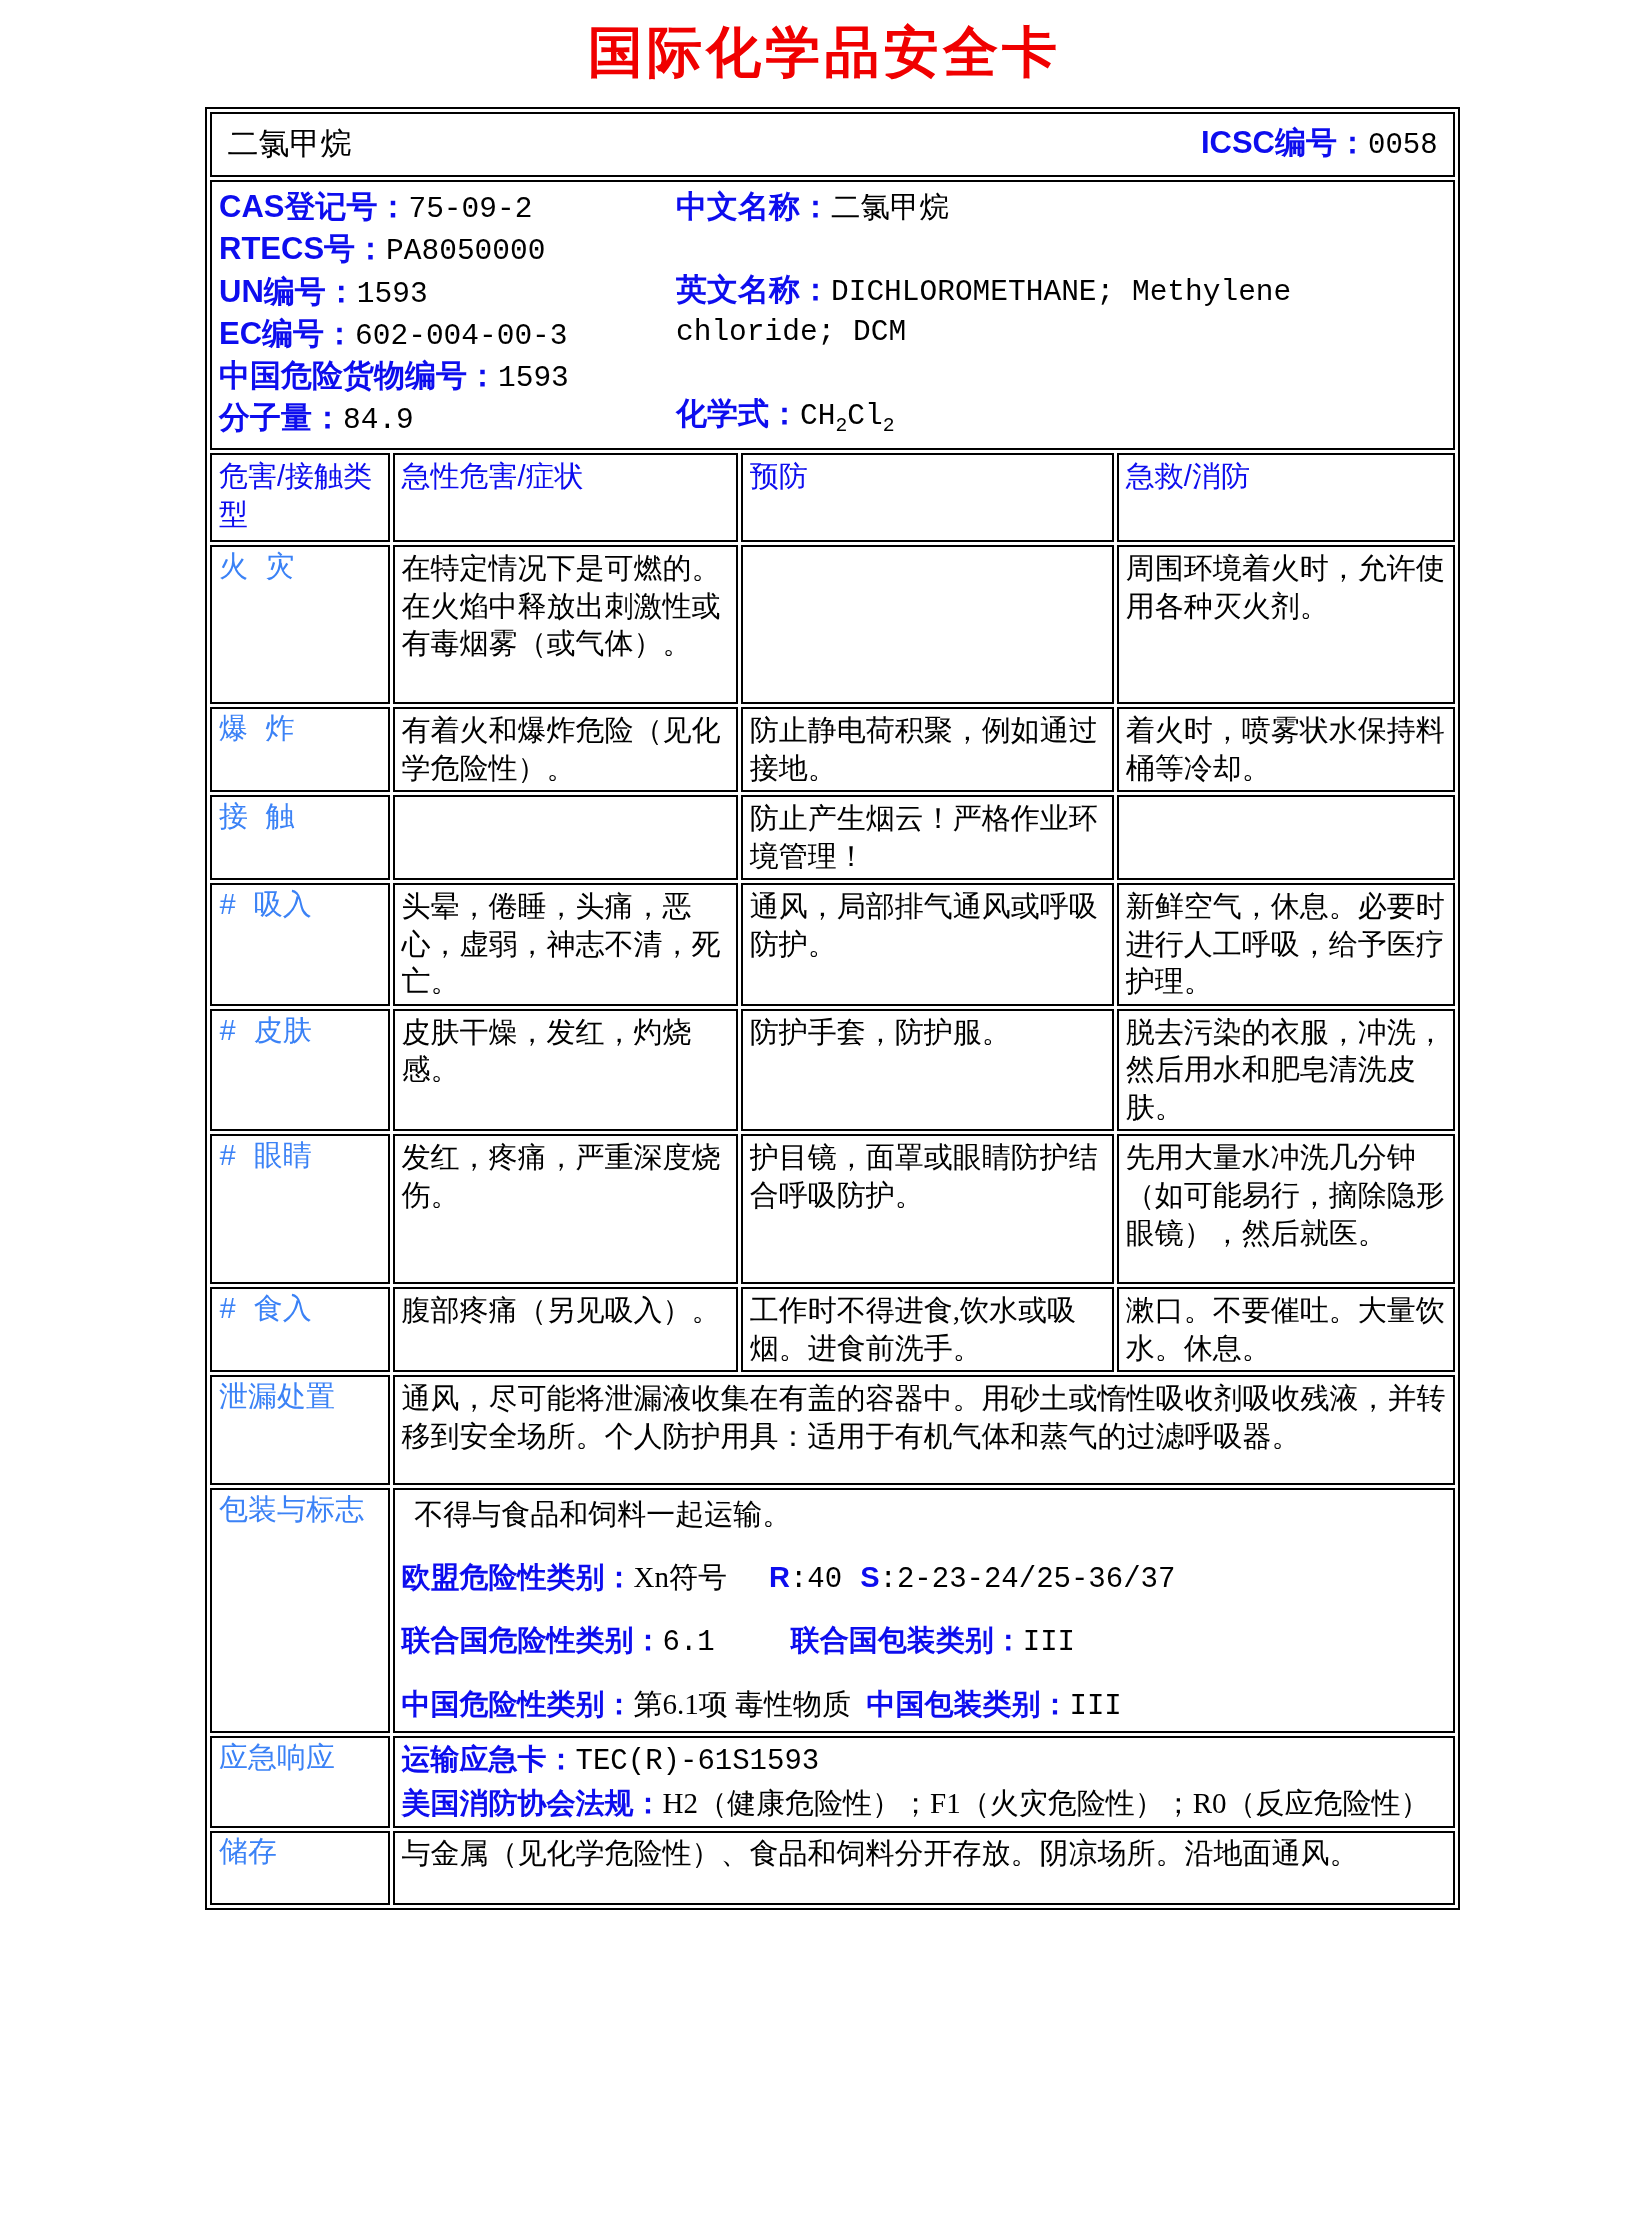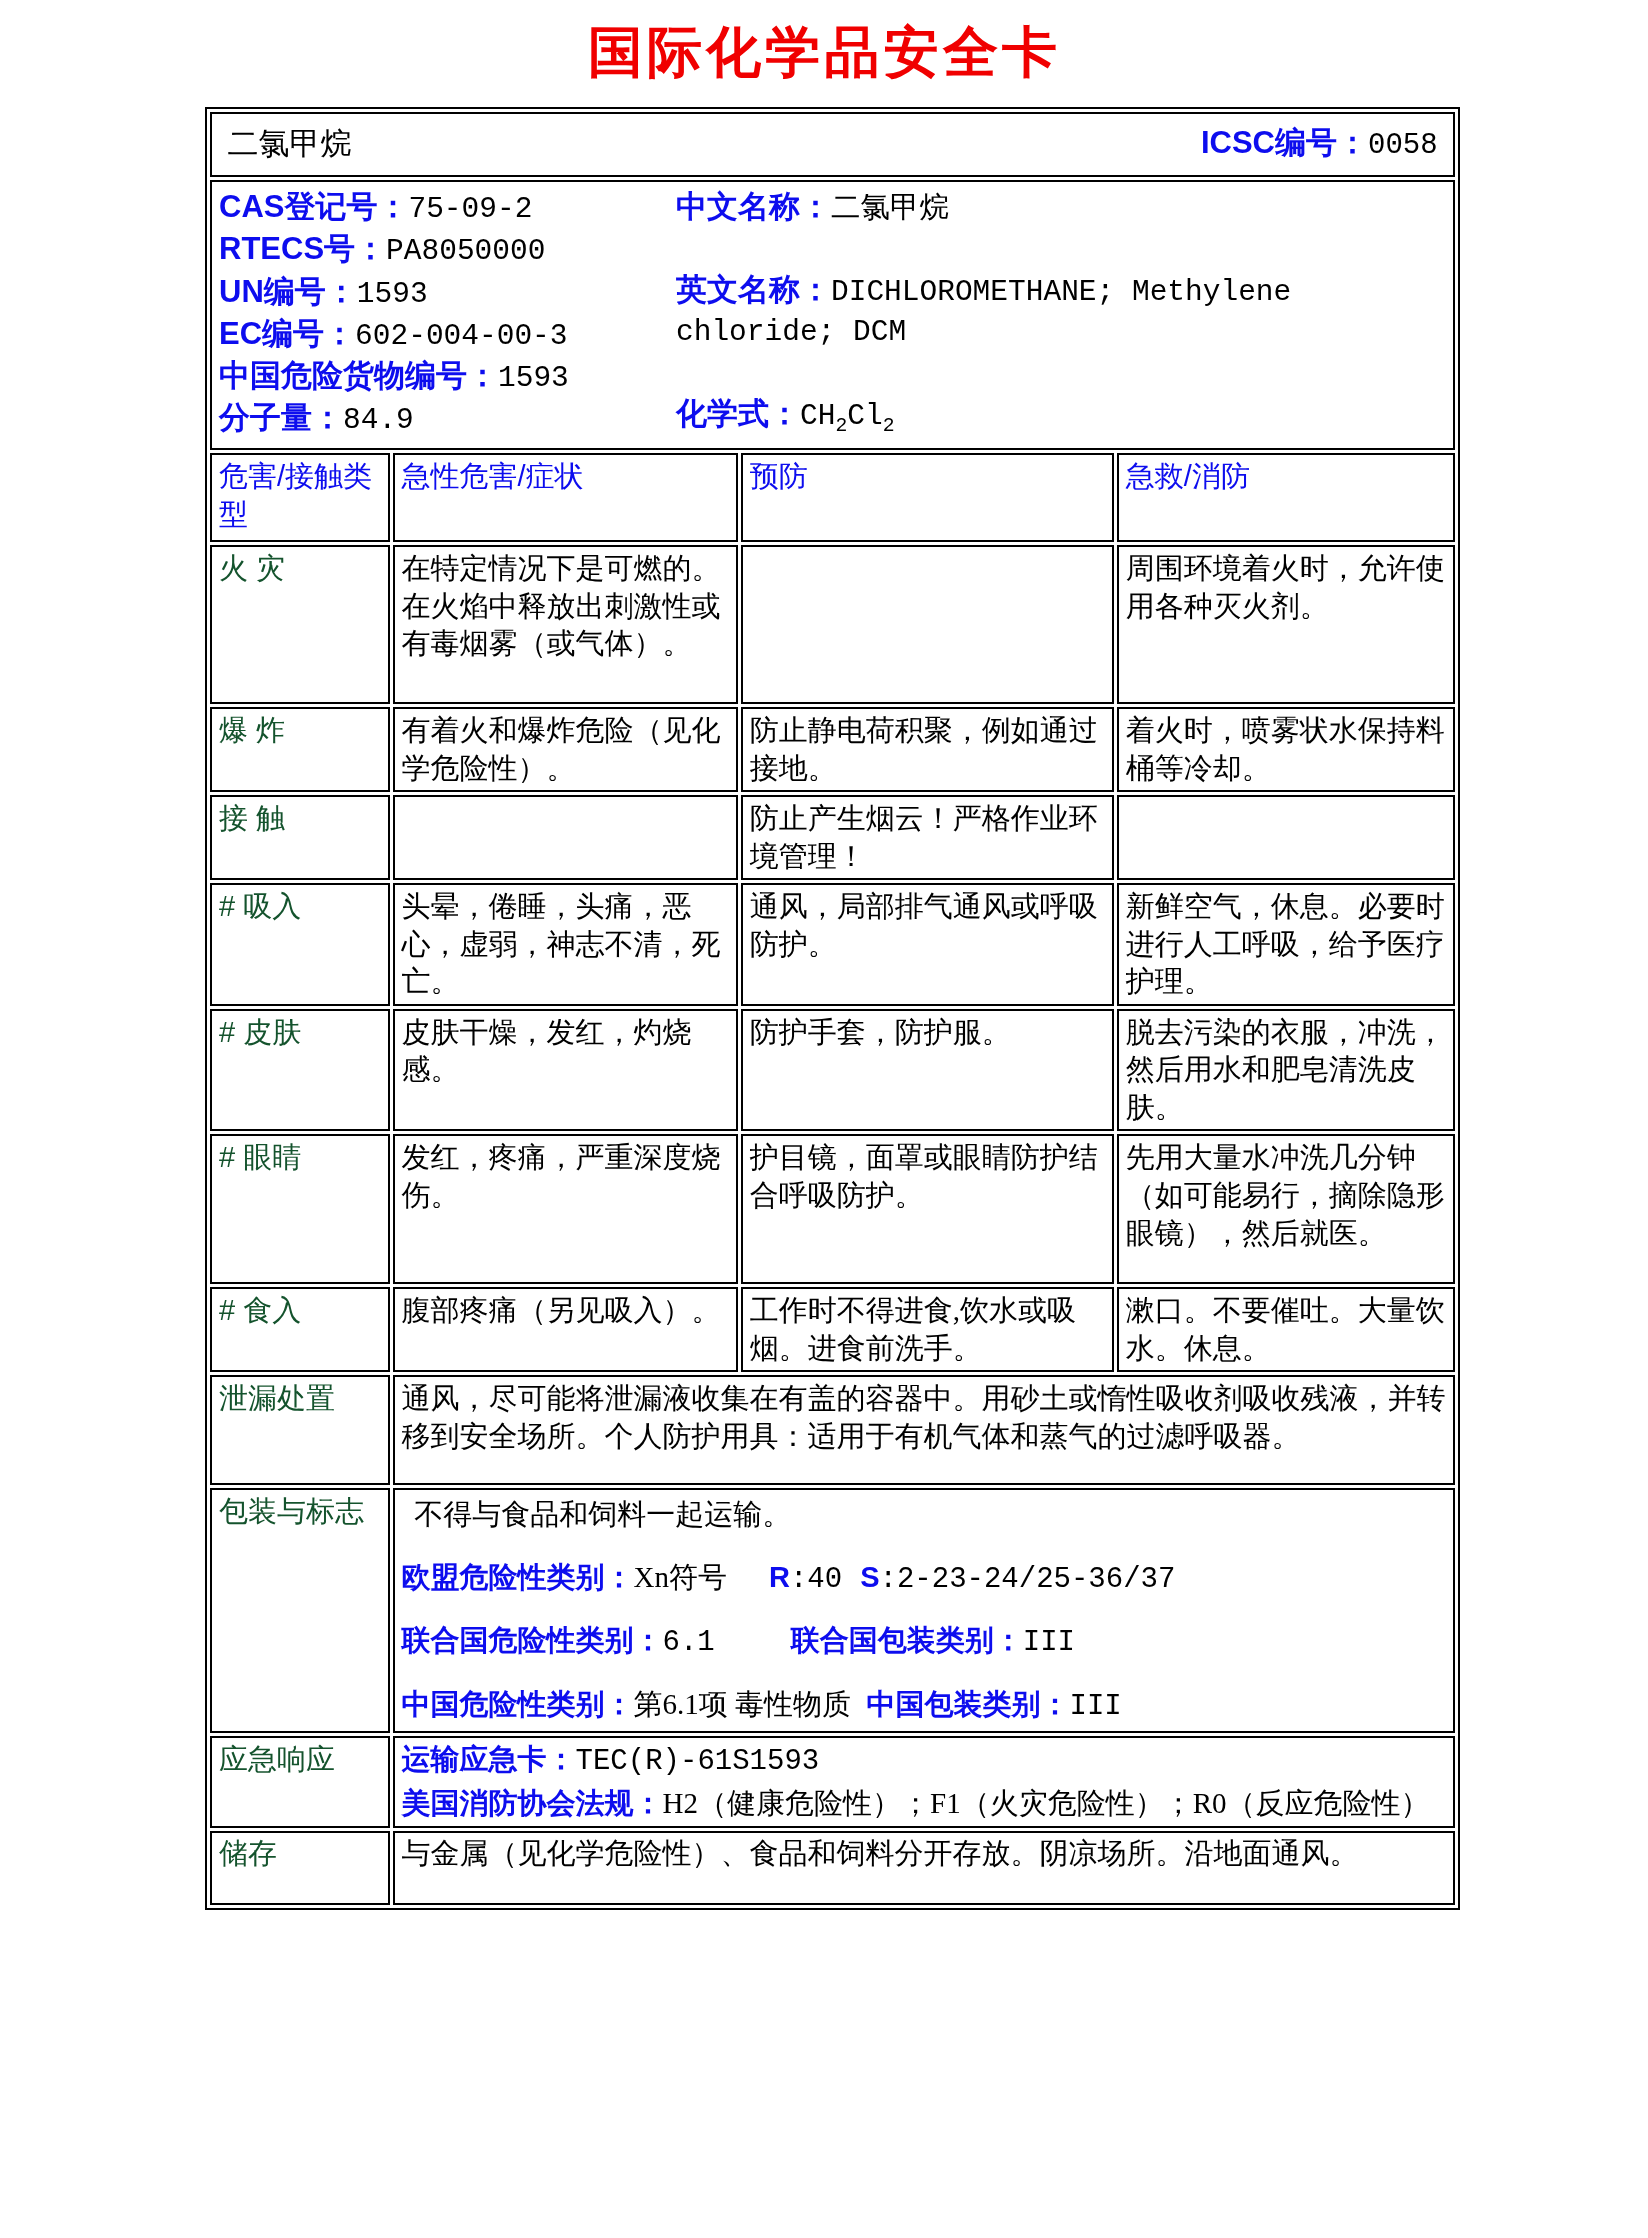--- a/index.html
+++ b/index.html
@@ -40,22 +40,22 @@
   .id-line .lbl{font-size:31px;}
   sub.fsub{font-size:19.7px;vertical-align:-7px;font-family:"Liberation Mono","DejaVu Sans Mono",monospace;}
   
   th.col-head{
     text-align:center;vertical-align:middle;height:89px;
     color:#0d0dee;font-weight:bold;font-size:31px;
     font-family:"Liberation Sans","DejaVu Sans",sans-serif;
   }
   th.row-label{
     text-align:center;vertical-align:middle;
-    color:#14532d;font-weight:bold;font-size:31px;
-    font-family:Liberation Sans, sans-serif;
+    color:#3b82f6;font-weight:bold;font-size:31px;
+    font-family:Liberation Mono, monospace;
   }
   td.body-cell{font-size:29px;}
   
   .pk-note{padding-left:12.6px;margin:2.8px 0 25px 0;}
   .pk-line{margin:0 0 24px 0;}
   .pk-line:last-child{margin-bottom:2.8px;}
   .gap-r{margin-left:42px;}
   .gap-s{margin-left:18px;}
   .gap-un{margin-left:76px;}
   .gap-cn{margin-left:15.5px;}

